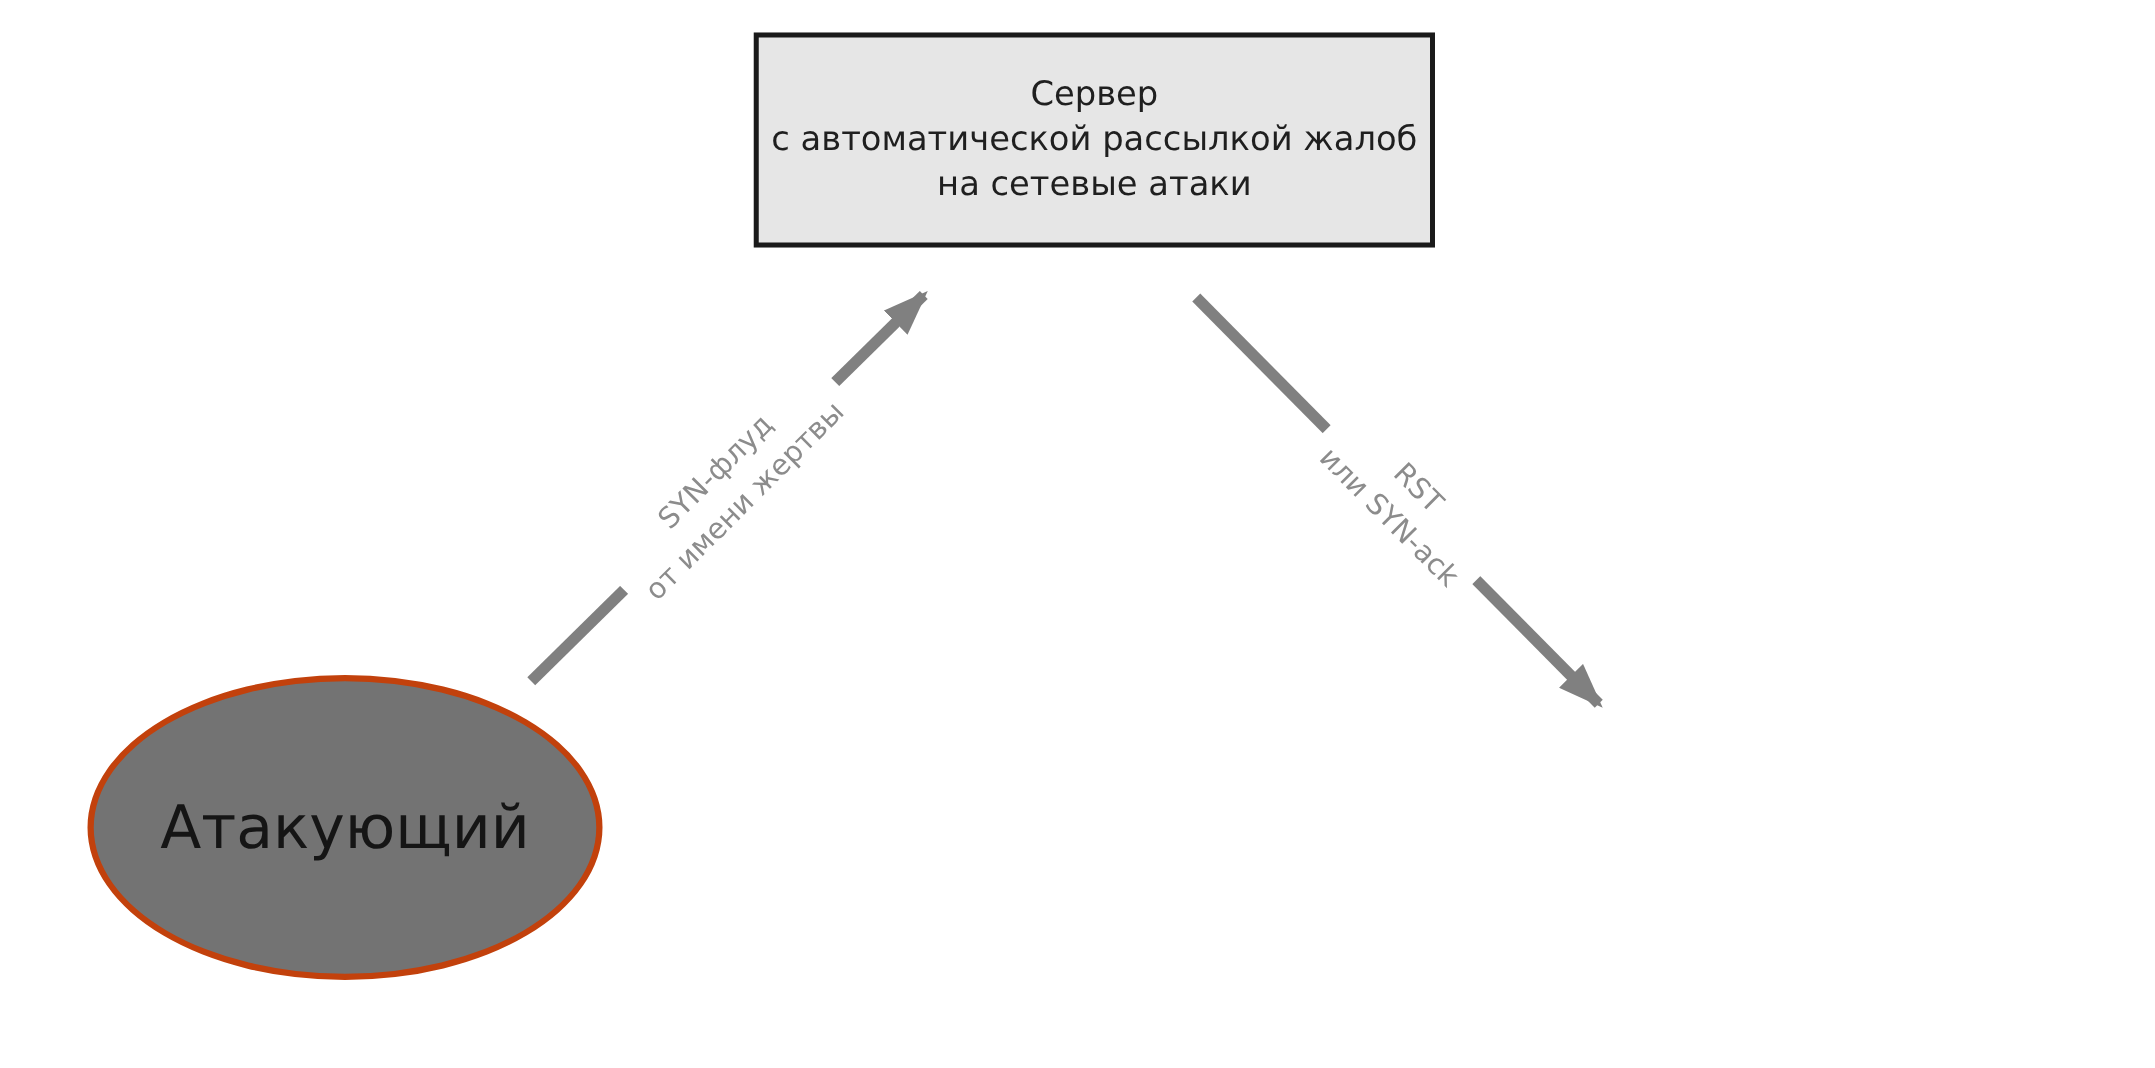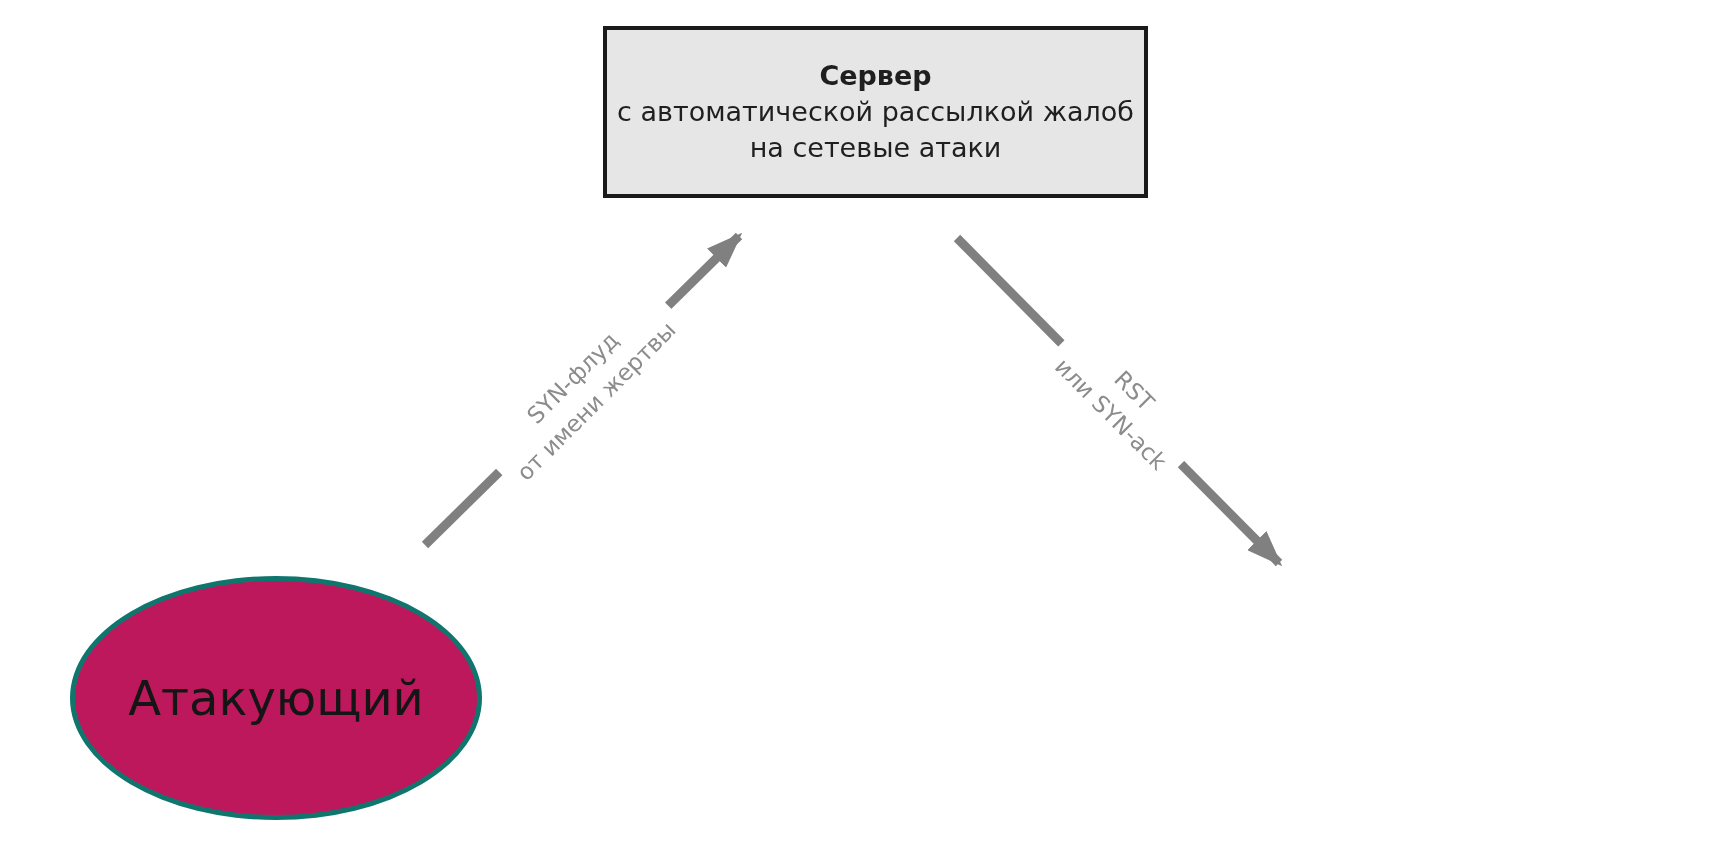--- a/index.html
+++ b/index.html
@@ -52,38 +52,38 @@
     border: 4px solid #1a1a1a;
     display: flex;
     flex-direction: column;
     align-items: center;
     justify-content: center;
     color: #1f1f1f;
     font-size: 27px;
     line-height: 1.33;
     text-align: center;
   }
-  .server-title { font-weight: bold; }
+  .server-title { font-weight: normal; }
   .ellipse {
     position: absolute;
     box-sizing: border-box;
     border-radius: 50%;
     display: flex;
     align-items: center;
     justify-content: center;
     color: #151515;
     font-size: 48px;
   }
   .attacker {
     left: 70px;
-    top: 576px;
+    top: 540px;
     width: 412px;
     height: 244px;
-    background: #be185d;
-    border: 5px solid #0f766e;
+    background: #737373;
+    border: 5px solid #c2410c;
   }
   .victim {
     left: 1258px;
     top: 551px;
     width: 412px;
     height: 242px;
     background: #b6d1a1;
     border: 5px solid #26a18c;
   }
 </style>

